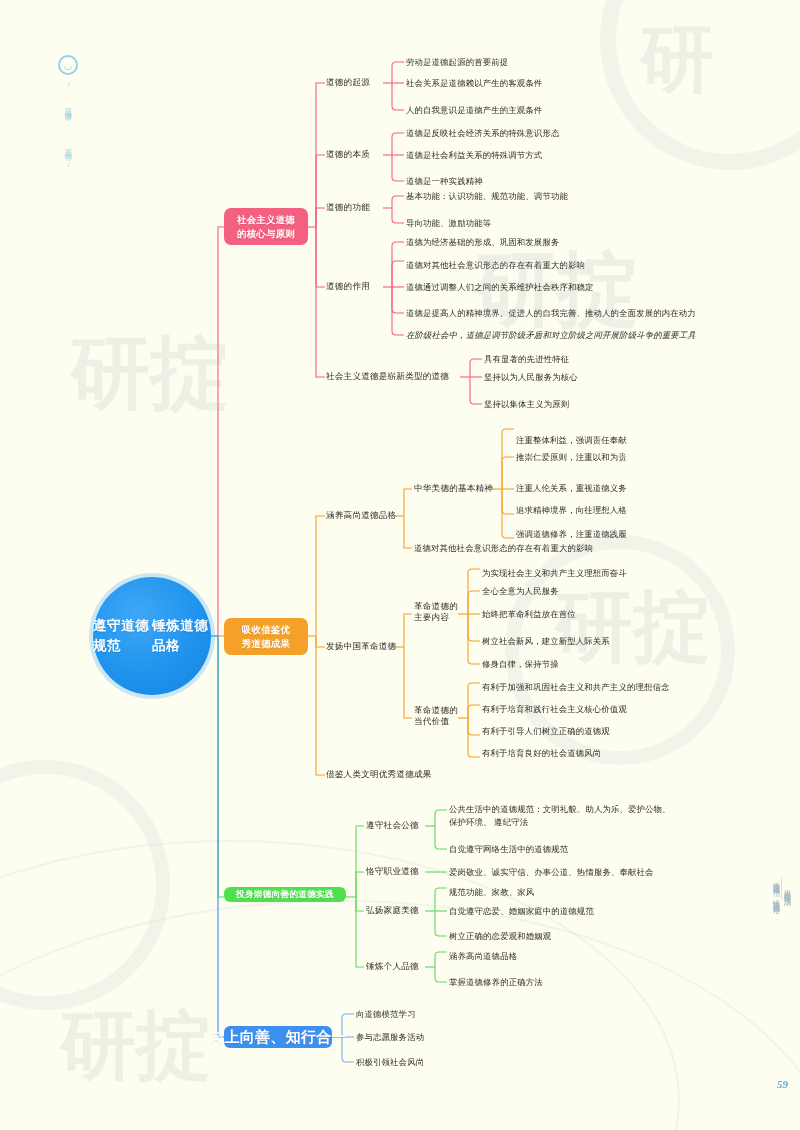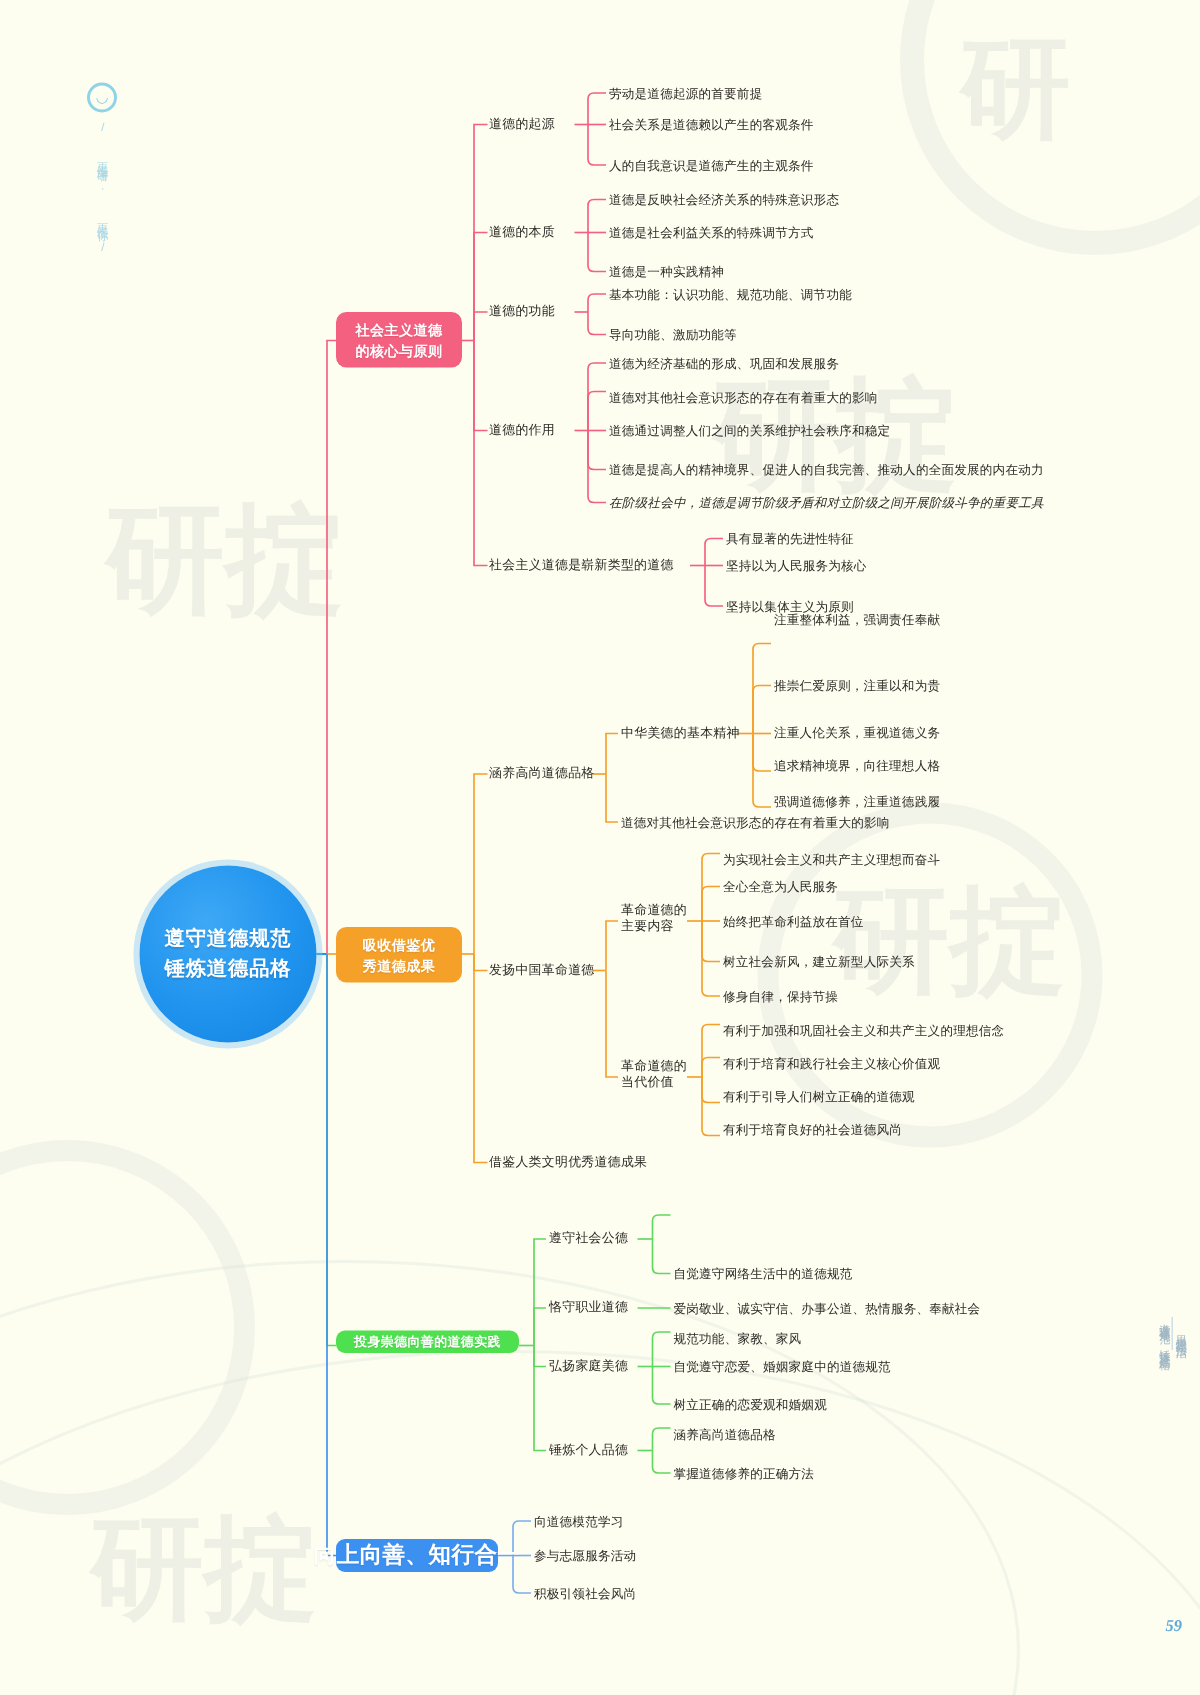--- a/index.html
+++ b/index.html
@@ -59,21 +59,21 @@
   }
 
   
   #root-node {
     position: absolute;
     left: 93px; top: 577px;
     width: 118px; height: 118px;
     border-radius: 50%;
     background: radial-gradient(circle at 38% 32%, #3ea8f5 0%, #1f93ee 55%, #1484e0 100%);
     box-shadow: 0 0 0 4px rgba(120,195,248,0.38);
-    display: flex; flex-direction: column;
+    display: flex; flex-direction: row;
     align-items: center; justify-content: center;
     color: #fff; font-weight: bold;
     font-size: 13.5px; line-height: 1.45;
     letter-spacing: .6px;
     text-shadow: 0 1px 1px rgba(0,0,0,.12);
   }
 
   
   .cap {
     position: absolute;
@@ -287,21 +287,21 @@
   <div class="node leaf" style="left:406px; top:308px;">道德是提高人的精神境界、促进人的自我完善、推动人的全面发展的内在动力</div>
   <div class="node leaf" style="left:406px; top:330px;font-style:italic;">在阶级社会中，道德是调节阶级矛盾和对立阶级之间开展阶级斗争的重要工具</div>
 
   <div class="node mid" style="left:326px; top:371px;">社会主义道德是崭新类型的道德</div>
   <div class="node leaf" style="left:484px; top:354px;">具有显著的先进性特征</div>
   <div class="node leaf" style="left:484px; top:372px;">坚持以为人民服务为核心</div>
   <div class="node leaf" style="left:484px; top:399px;">坚持以集体主义为原则</div>
 
   <div class="node mid" style="left:326px; top:510px;">涵养高尚道德品格</div>
   <div class="node mid" style="left:414px; top:483px;">中华美德的基本精神</div>
-  <div class="node leaf" style="left:516px; top:408px;">注重整体利益，强调责任奉献</div>
+  <div class="node leaf" style="left:516px; top:435px;">注重整体利益，强调责任奉献</div>
   <div class="node leaf" style="left:516px; top:452px;">推崇仁爱原则，注重以和为贵</div>
   <div class="node leaf" style="left:516px; top:483px;">注重人伦关系，重视道德义务</div>
   <div class="node leaf" style="left:516px; top:505px;">追求精神境界，向往理想人格</div>
   <div class="node leaf" style="left:516px; top:529px;">强调道德修养，注重道德践履</div>
   <div class="node leaf" style="left:414px; top:543px;">道德对其他社会意识形态的存在有着重大的影响</div>
 
   <div class="node mid" style="left:326px; top:641px;">发扬中国革命道德</div>
   <div class="node mid" style="left:414px; top:601px;">革命道德的
 主要内容</div>
   <div class="node leaf" style="left:482px; top:568px;">为实现社会主义和共产主义理想而奋斗</div>
@@ -313,20 +313,22 @@
   <div class="node mid" style="left:414px; top:705px;">革命道德的
 当代价值</div>
   <div class="node leaf" style="left:482px; top:682px;">有利于加强和巩固社会主义和共产主义的理想信念</div>
   <div class="node leaf" style="left:482px; top:704px;">有利于培育和践行社会主义核心价值观</div>
   <div class="node leaf" style="left:482px; top:726px;">有利于引导人们树立正确的道德观</div>
   <div class="node leaf" style="left:482px; top:748px;">有利于培育良好的社会道德风尚</div>
 
   <div class="node mid" style="left:326px; top:769px;">借鉴人类文明优秀道德成果</div>
 
   <div class="node mid" style="left:366px; top:820px;">遵守社会公德</div>
+  <div class="node leaf" style="left:449px; top:803px; line-height:1.55;">公共生活中的道德规范：文明礼貌、助人为乐、爱护公物、
+保护环境、 遵纪守法</div>
   <div class="node leaf" style="left:449px; top:800px;margin-top:44px;">自觉遵守网络生活中的道德规范</div>
 
   <div class="node mid" style="left:366px; top:866px;">恪守职业道德</div>
   <div class="node leaf" style="left:449px; top:867px;">爱岗敬业、诚实守信、办事公道、热情服务、奉献社会</div>
 
   <div class="node mid" style="left:366px; top:905px;">弘扬家庭美德</div>
   <div class="node leaf" style="left:449px; top:887px;">规范功能、家教、家风</div>
   <div class="node leaf" style="left:449px; top:906px;">自觉遵守恋爱、婚姻家庭中的道德规范</div>
   <div class="node leaf" style="left:449px; top:931px;">树立正确的恋爱观和婚姻观</div>
 

